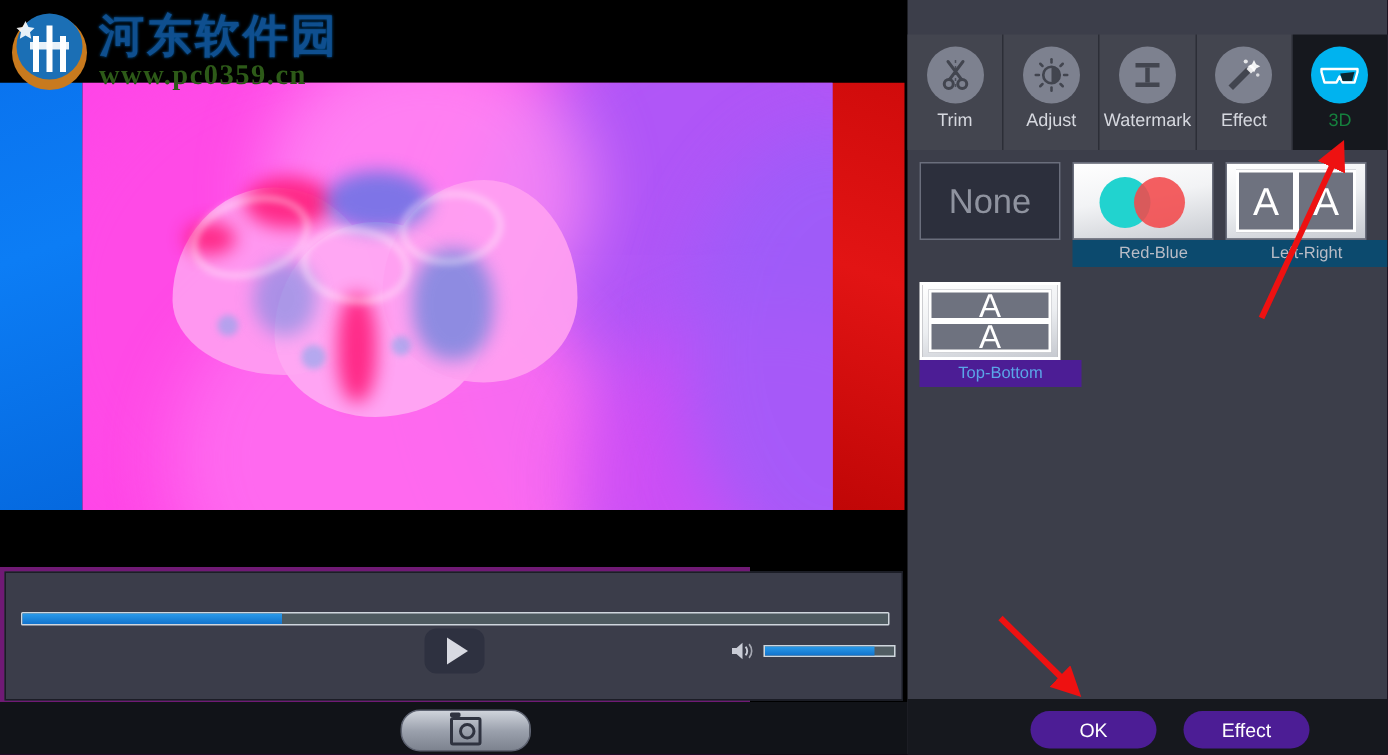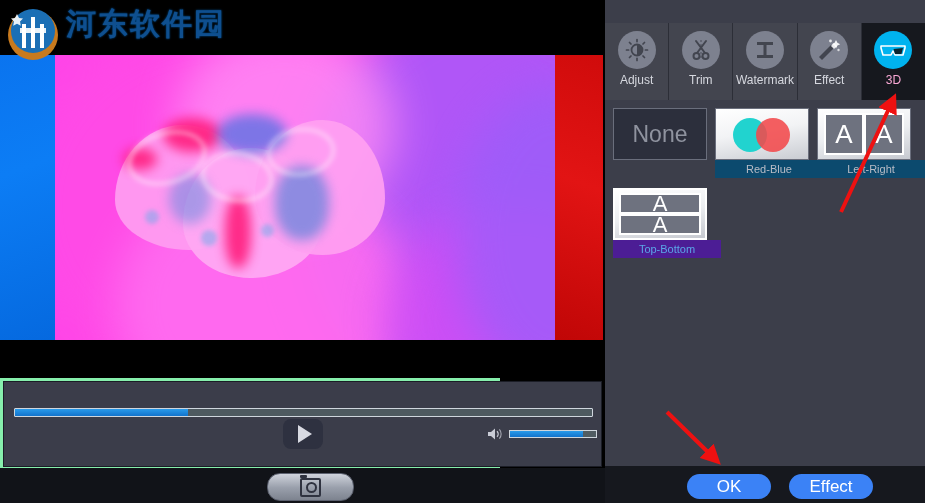--- a/index.html
+++ b/index.html
@@ -4,21 +4,21 @@
 <style>
   html,body{margin:0;padding:0;background:#000;}
   body{
     width:925px;height:503px;overflow:hidden;
     font-family:"Liberation Sans","DejaVu Sans",sans-serif;
     -webkit-font-smoothing:antialiased;
   }
   #app{position:relative;width:925px;height:503px;background:#000;}
 
   
-  #left-pane{position:absolute;left:0;top:0;width:500px;height:503px;background:#86efac;}
+  #left-pane{position:absolute;left:0;top:0;width:500px;height:503px;background:#701a75;}
 
   #video-stage{position:absolute;left:0;top:0;width:605px;height:378px;background:#000;overflow:hidden;}
 
   
   #blue-strip{position:absolute;left:0;top:55px;width:55px;height:285px;
     background:linear-gradient(160deg,#0a74ef 0%,#0c7df5 40%,#0569df 100%);}
   #red-strip{position:absolute;left:555px;top:55px;width:48px;height:285px;
     background:linear-gradient(200deg,#d00b0b 0%,#e21414 45%,#c00606 100%);}
 
   #frame{position:absolute;left:55px;top:55px;width:500px;height:285px;overflow:hidden;
@@ -96,21 +96,21 @@
     background:#43454f;display:flex;}
   .tool{flex:1;position:relative;display:flex;flex-direction:column;align-items:center;
     justify-content:flex-start;padding-top:8px;box-sizing:border-box;
     border-right:1px solid #2c2e37;}
   .tool:last-child{border-right:none;}
   .tool.active{background:#16181e;}
   .tool-ico{width:38px;height:38px;border-radius:50%;background:#7d818f;
     display:flex;align-items:center;justify-content:center;position:relative;}
   .tool.active .tool-ico{background:#00b3ef;}
   .tool-lbl{margin-top:4px;font-size:12px;color:#d6d8df;}
-  .tool.active .tool-lbl{color:#f9a8d4;}
+  .tool.active .tool-lbl{color:#15803d;}
 
   #modes{position:absolute;left:0;top:100px;width:320px;height:360px;padding:8px 0 0 8px;
     box-sizing:border-box;}
   .mode{position:absolute;width:108px;height:70px;}
   .mode-thumb{width:94px;height:52px;box-sizing:border-box;position:relative;overflow:hidden;
     border:1px solid #6a6e7c;}
   .mode-lbl{height:18px;line-height:18px;text-align:center;font-size:11px;color:#b9bcc6;
     background:#0c4a6e;}
   .mode.selected .mode-thumb{border:2px solid #ffffff;}
   .mode.selected .mode-lbl{color:#5ba5e8;background:#4c1d95;}
@@ -134,21 +134,21 @@
   .half span{font-size:26px;color:#ffffff;font-weight:normal;line-height:1;}
   .t-tb{background:linear-gradient(170deg,#ffffff 0%,#eceef1 50%,#c6c9d0 100%);
     display:flex;flex-direction:column;align-items:center;justify-content:center;}
   .halfh{width:82px;height:21px;background:#6e727f;border:2px solid #ffffff;
     display:flex;align-items:center;justify-content:center;box-sizing:border-box;overflow:hidden;}
   .halfh span{font-size:22px;color:#ffffff;line-height:17px;}
 
   
   #footer{position:absolute;left:605px;top:466px;width:320px;height:37px;background:#16181e;}
   .pill{position:absolute;top:8px;width:84px;height:25px;border-radius:13px;
-    background:#3b82f6;color:#fff;font-size:17px;display:flex;align-items:center;
+    background:#4c1d95;color:#fff;font-size:13px;display:flex;align-items:center;
     justify-content:center;border:none;}
   #btn-ok{left:82px;}
   #btn-cancel{left:184px;}
 
   
   svg.anno{position:absolute;left:0;top:0;width:925px;height:503px;pointer-events:none;}
 </style>
 </head>
 <body>
 
@@ -192,20 +192,21 @@
 
       <div id="watermark">
         <svg id="wm-logo" viewBox="0 0 54 54">
           <circle cx="27" cy="27" r="25" fill="#c87a1e"></circle>
           <circle cx="27" cy="23" r="22" fill="#1b6fb5"></circle>
           <path d="M27 9 L27 40 M18 16 L18 40 M36 16 L36 40" stroke="#fff" stroke-width="4" fill="none"></path>
           <rect x="14" y="20" width="26" height="5" fill="#fff" opacity=".9"></rect>
           <path d="M11 6 l2 4 4 .6 -3 2.9 .8 4.3 -3.8-2.1 -3.8 2.1 .8-4.3 -3-2.9 4-.6z" fill="#fff" opacity=".9"></path>
         </svg>
         <div id="wm-cn">河东软件园</div>
+        <div id="wm-url">www.pc0359.cn</div>
       </div>
     </div>
 
     <div id="controls">
       <div id="seek">
         <div id="seek-fill"></div>
       </div>
     </div>
 
     <div id="play-btn">
@@ -225,20 +226,32 @@
 
     <div id="snap-row"></div>
     <div id="snap-btn">
       <div id="snap-ico"></div>
     </div>
   </div>
 
   <div id="right-pane">
 
     <div id="toolbar">
+
+      <div class="tool">
+        <div class="tool-ico">
+          <svg width="24" height="24" viewBox="0 0 24 24">
+            <line x1="12" y1="2" x2="12" y2="22" stroke="#4a4d59" stroke-width="1" stroke-dasharray="2,2"></line>
+            <path d="M7 3 L16 15 M17 3 L8 15" stroke="#42454f" stroke-width="2" fill="none" stroke-linecap="round"></path>
+            <circle cx="7.5" cy="18" r="3" fill="none" stroke="#42454f" stroke-width="2"></circle>
+            <circle cx="16.5" cy="18" r="3" fill="none" stroke="#42454f" stroke-width="2"></circle>
+          </svg>
+        </div>
+        <div class="tool-lbl">Trim</div>
+      </div>
 
       <div class="tool">
         <div class="tool-ico">
           <svg width="24" height="24" viewBox="0 0 24 24">
             <circle cx="12" cy="12" r="5.5" fill="none" stroke="#42454f" stroke-width="1.8"></circle>
             <path d="M12 6.5a5.5 5.5 0 010 11z" fill="#42454f"></path>
             <g stroke="#42454f" stroke-width="1.7" stroke-linecap="round">
               <line x1="12" y1="1.5" x2="12" y2="3.6"></line>
                 <line x1="12" y1="20.4" x2="12" y2="22.5"></line>
               <line x1="1.5" y1="12" x2="3.6" y2="12"></line>
@@ -249,32 +262,20 @@
                 <line x1="6" y1="18" x2="4.5" y2="19.5"></line>
             </g>
           </svg>
         </div>
         <div class="tool-lbl">Adjust</div>
       </div>
 
       <div class="tool">
         <div class="tool-ico">
           <svg width="24" height="24" viewBox="0 0 24 24">
-            <line x1="12" y1="2" x2="12" y2="22" stroke="#4a4d59" stroke-width="1" stroke-dasharray="2,2"></line>
-            <path d="M7 3 L16 15 M17 3 L8 15" stroke="#42454f" stroke-width="2" fill="none" stroke-linecap="round"></path>
-            <circle cx="7.5" cy="18" r="3" fill="none" stroke="#42454f" stroke-width="2"></circle>
-            <circle cx="16.5" cy="18" r="3" fill="none" stroke="#42454f" stroke-width="2"></circle>
-          </svg>
-        </div>
-        <div class="tool-lbl">Trim</div>
-      </div>
-
-      <div class="tool">
-        <div class="tool-ico">
-          <svg width="24" height="24" viewBox="0 0 24 24">
             <rect x="4" y="4" width="16" height="3" fill="#42454f"></rect>
             <rect x="10.5" y="7" width="3" height="10" fill="#42454f"></rect>
             <rect x="4" y="17" width="16" height="3" fill="#42454f"></rect>
           </svg>
         </div>
         <div class="tool-lbl">Watermark</div>
       </div>
 
       <div class="tool">
         <div class="tool-ico">

